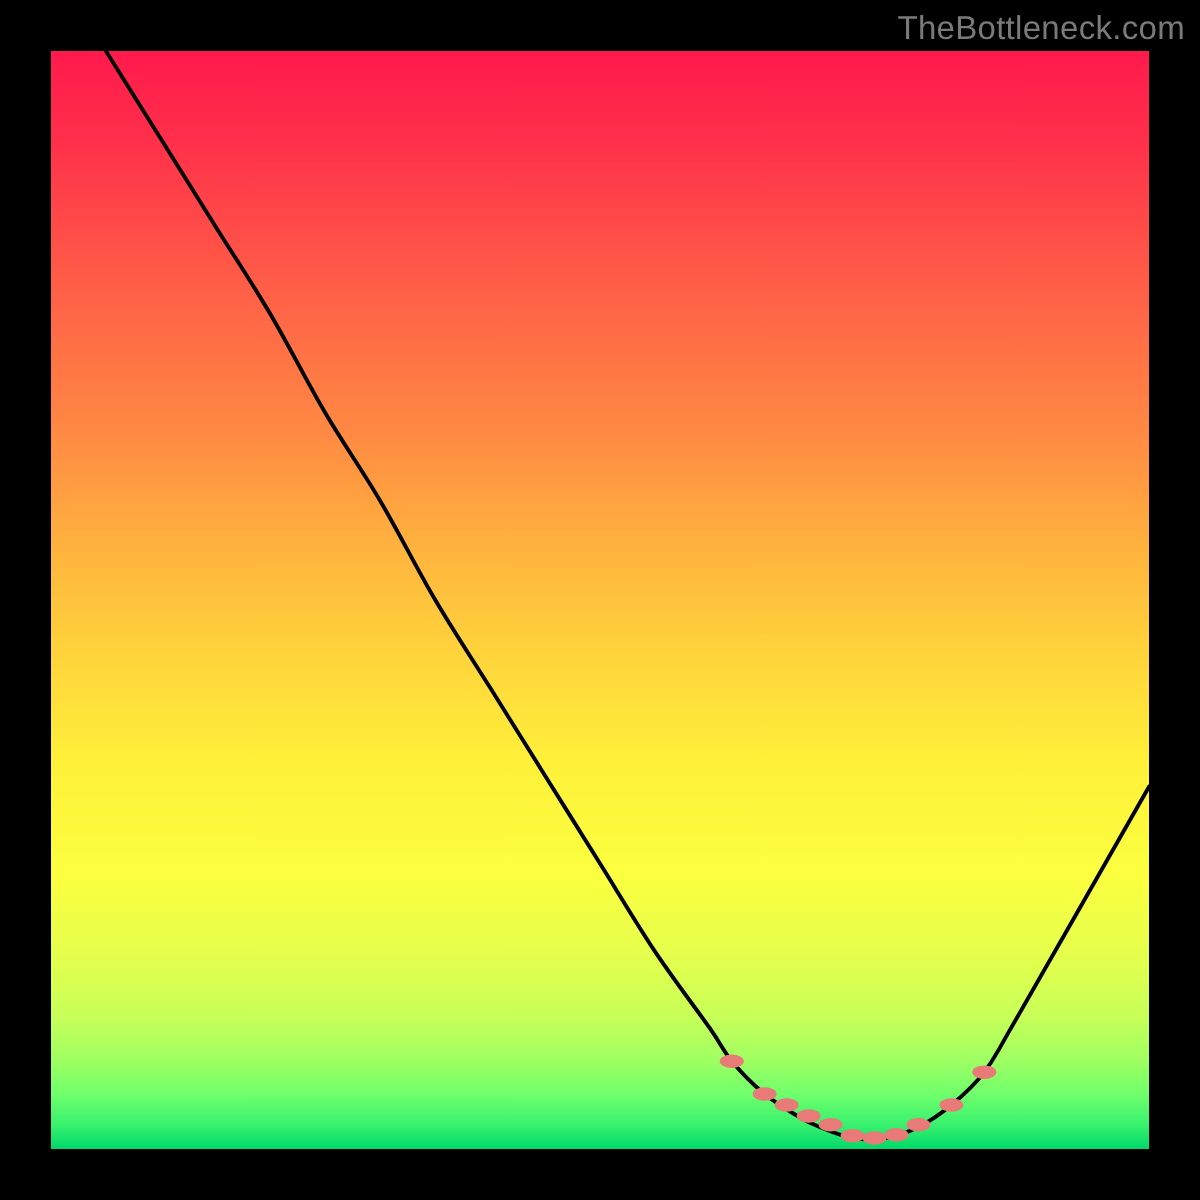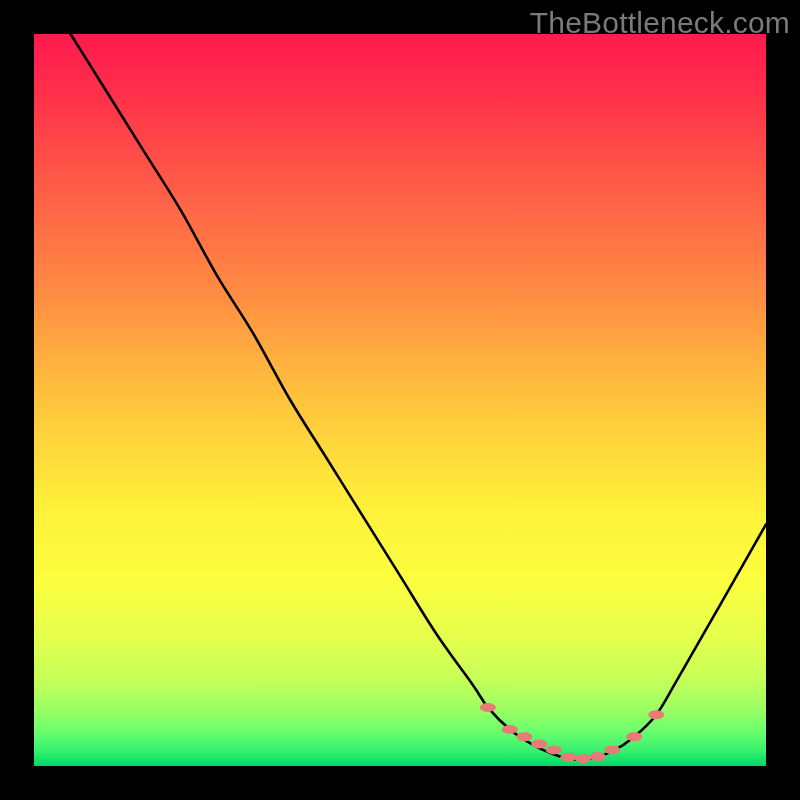--- a/index.html
+++ b/index.html
@@ -42,21 +42,21 @@
       #34f06e 98%,
       #00d86a 100%
     );
     box-sizing: border-box;
   }
   .watermark {
     position: absolute;
     top: 6px;
     right: 10px;
     color: #7a7a7a;
-    font-size: 30px;
+    font-size: 22px;
     font-weight: 500;
     letter-spacing: 0.2px;
     user-select: none;
   }
   svg.curve {
     position: absolute;
     left: 0;
     top: 0;
     width: 732px;
     height: 732px;

